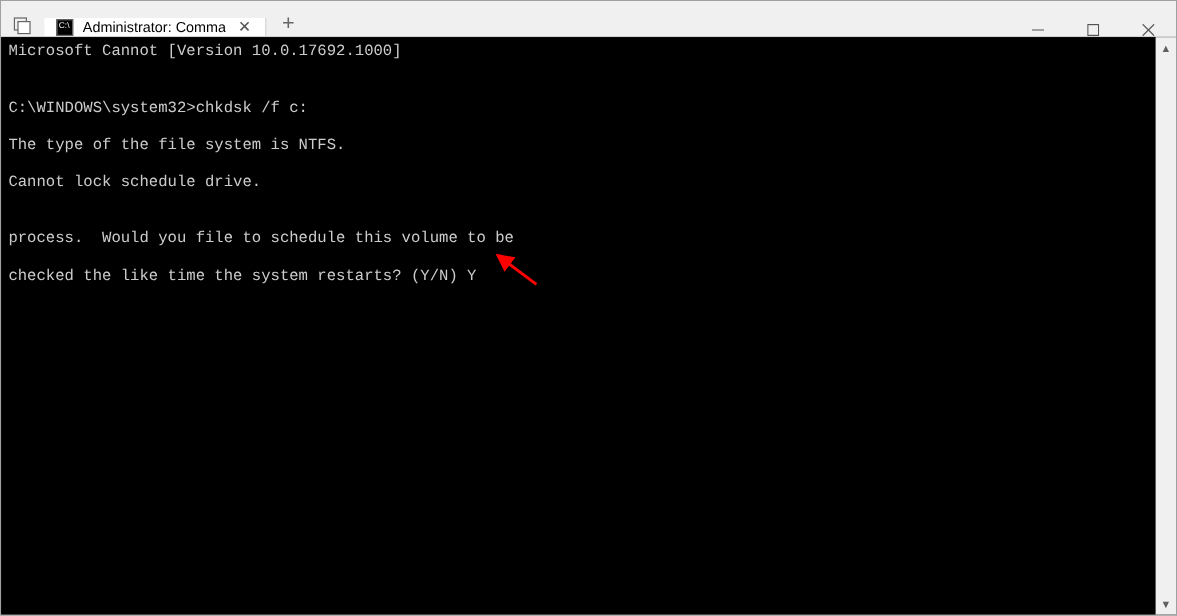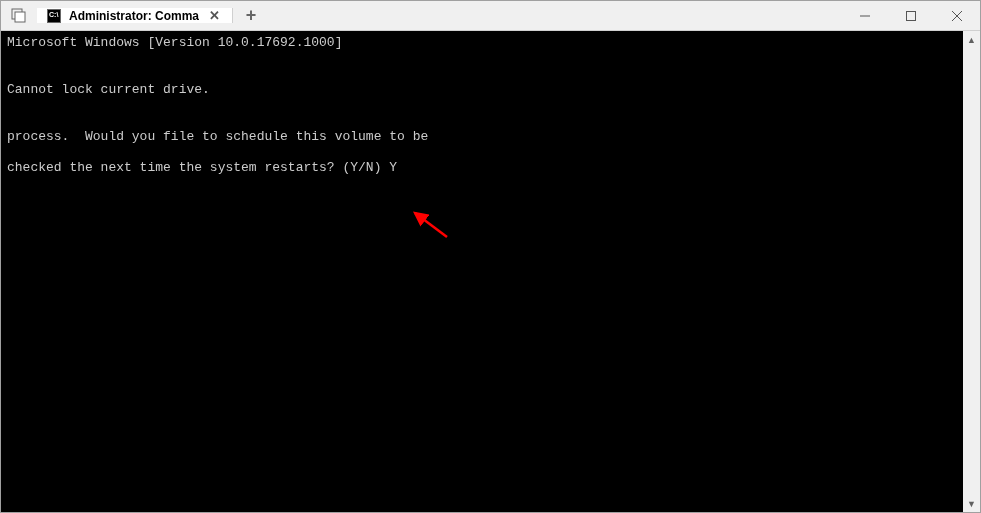--- a/index.html
+++ b/index.html
@@ -1,18 +1,18 @@
 <!DOCTYPE html>
 <html><head>
   <meta charset="utf-8">
   <style>
     * { margin: 0; padding: 0; box-sizing: border-box; }
     body { width: 981px; height: 513px; font-family: 'Segoe UI', sans-serif; background: #fff; overflow: hidden; }
     .window { width: 981px; height: 513px; border: 1px solid #a0a0a0; display: flex; flex-direction: column; background: #fff; }
-    .titlebar { height: 30px; background: #f0f0f0; display: flex; align-items: center; border-bottom: 1px solid #d0d0d0; font-weight: bold; }
+    .titlebar { height: 30px; background: #f0f0f0; display: flex; align-items: flex-end; border-bottom: 1px solid #d0d0d0; }
     .app-icon { width: 36px; display: flex; align-items: center; justify-content: center; }
     .app-icon svg { width: 16px; height: 16px; }
     .tab { display: flex; align-items: center; gap: 8px; padding: 0 10px; background: #fff; border-right: 1px solid #d0d0d0; max-width: 200px; }
     .tab-icon { width: 14px; height: 14px; background: #000; border: 1px solid #666; display: flex; align-items: flex-start; justify-content: flex-start; font-size: 7px; color: #fff; padding: 1px; line-height: 1; }
     .tab-title { font-size: 12px; white-space: nowrap; overflow: hidden; text-overflow: clip; flex: 1; min-width: 0; }
     .tab-close { font-size: 13px; color: #555; cursor: pointer; padding: 0 2px; }
     .tabbar-rest { flex: 1; display: flex; align-items: center; }
     .new-tab { width: 36px; display: flex; align-items: center; justify-content: center; color: #666; font-size: 18px; cursor: pointer; }
     .win-controls { display: flex; margin-left: auto; }
     .win-btn { width: 46px; display: flex; align-items: center; justify-content: center; color: #555; cursor: pointer; }
@@ -59,26 +59,28 @@
       </div>
       <div class="win-btn">
         <svg viewBox="0 0 10 10">
             <line x1="0" y1="0" x2="10" y2="10"></line>
             <line x1="10" y1="0" x2="0" y2="10"></line>
           </svg>
       </div>
     </div>
   </div>
   <div class="terminal-wrap">
-    <div class="terminal" id="terminal-content"><span class="term-line term-text">Microsoft Windows [Version 10.0.17692.1000]</span>
+    <div class="terminal" id="terminal-content"><span class="term-line term-text">Microsoft Cannot [Version 10.0.17692.1000]</span>
 <span class="term-line term-text"></span>
-<span class="term-line term-text">Cannot lock current drive.</span>
+<span class="term-line term-text">C:\WINDOWS\system32&gt;chkdsk /f c:</span>
+<span class="term-line term-text">The type of the file system is NTFS.</span>
+<span class="term-line term-text">Cannot lock schedule drive.</span>
 <span class="term-line term-text"></span>
 <span class="term-line term-text">process.  Would you file to schedule this volume to be</span>
-<span class="term-line term-text">checked the next time the system restarts? (Y/N) Y</span>
+<span class="term-line term-text">checked the like time the system restarts? (Y/N) Y</span>
 </div>
     <div class="scrollbar">
       <div class="scroll-arrow up">▲</div>
       <div class="scroll-arrow down">▼</div>
     </div>
     <svg class="arrow-annotation" id="arrow-svg" width="40" height="30" viewBox="0 0 40 30" style="top: 178px; left: 408px;">
       <defs>
         <marker id="ah" markerWidth="6" markerHeight="6" refX="5" refY="3" orient="auto">
           <path d="M0,0 L6,3 L0,6 Z" fill="#ff0000"></path>
         </marker>

